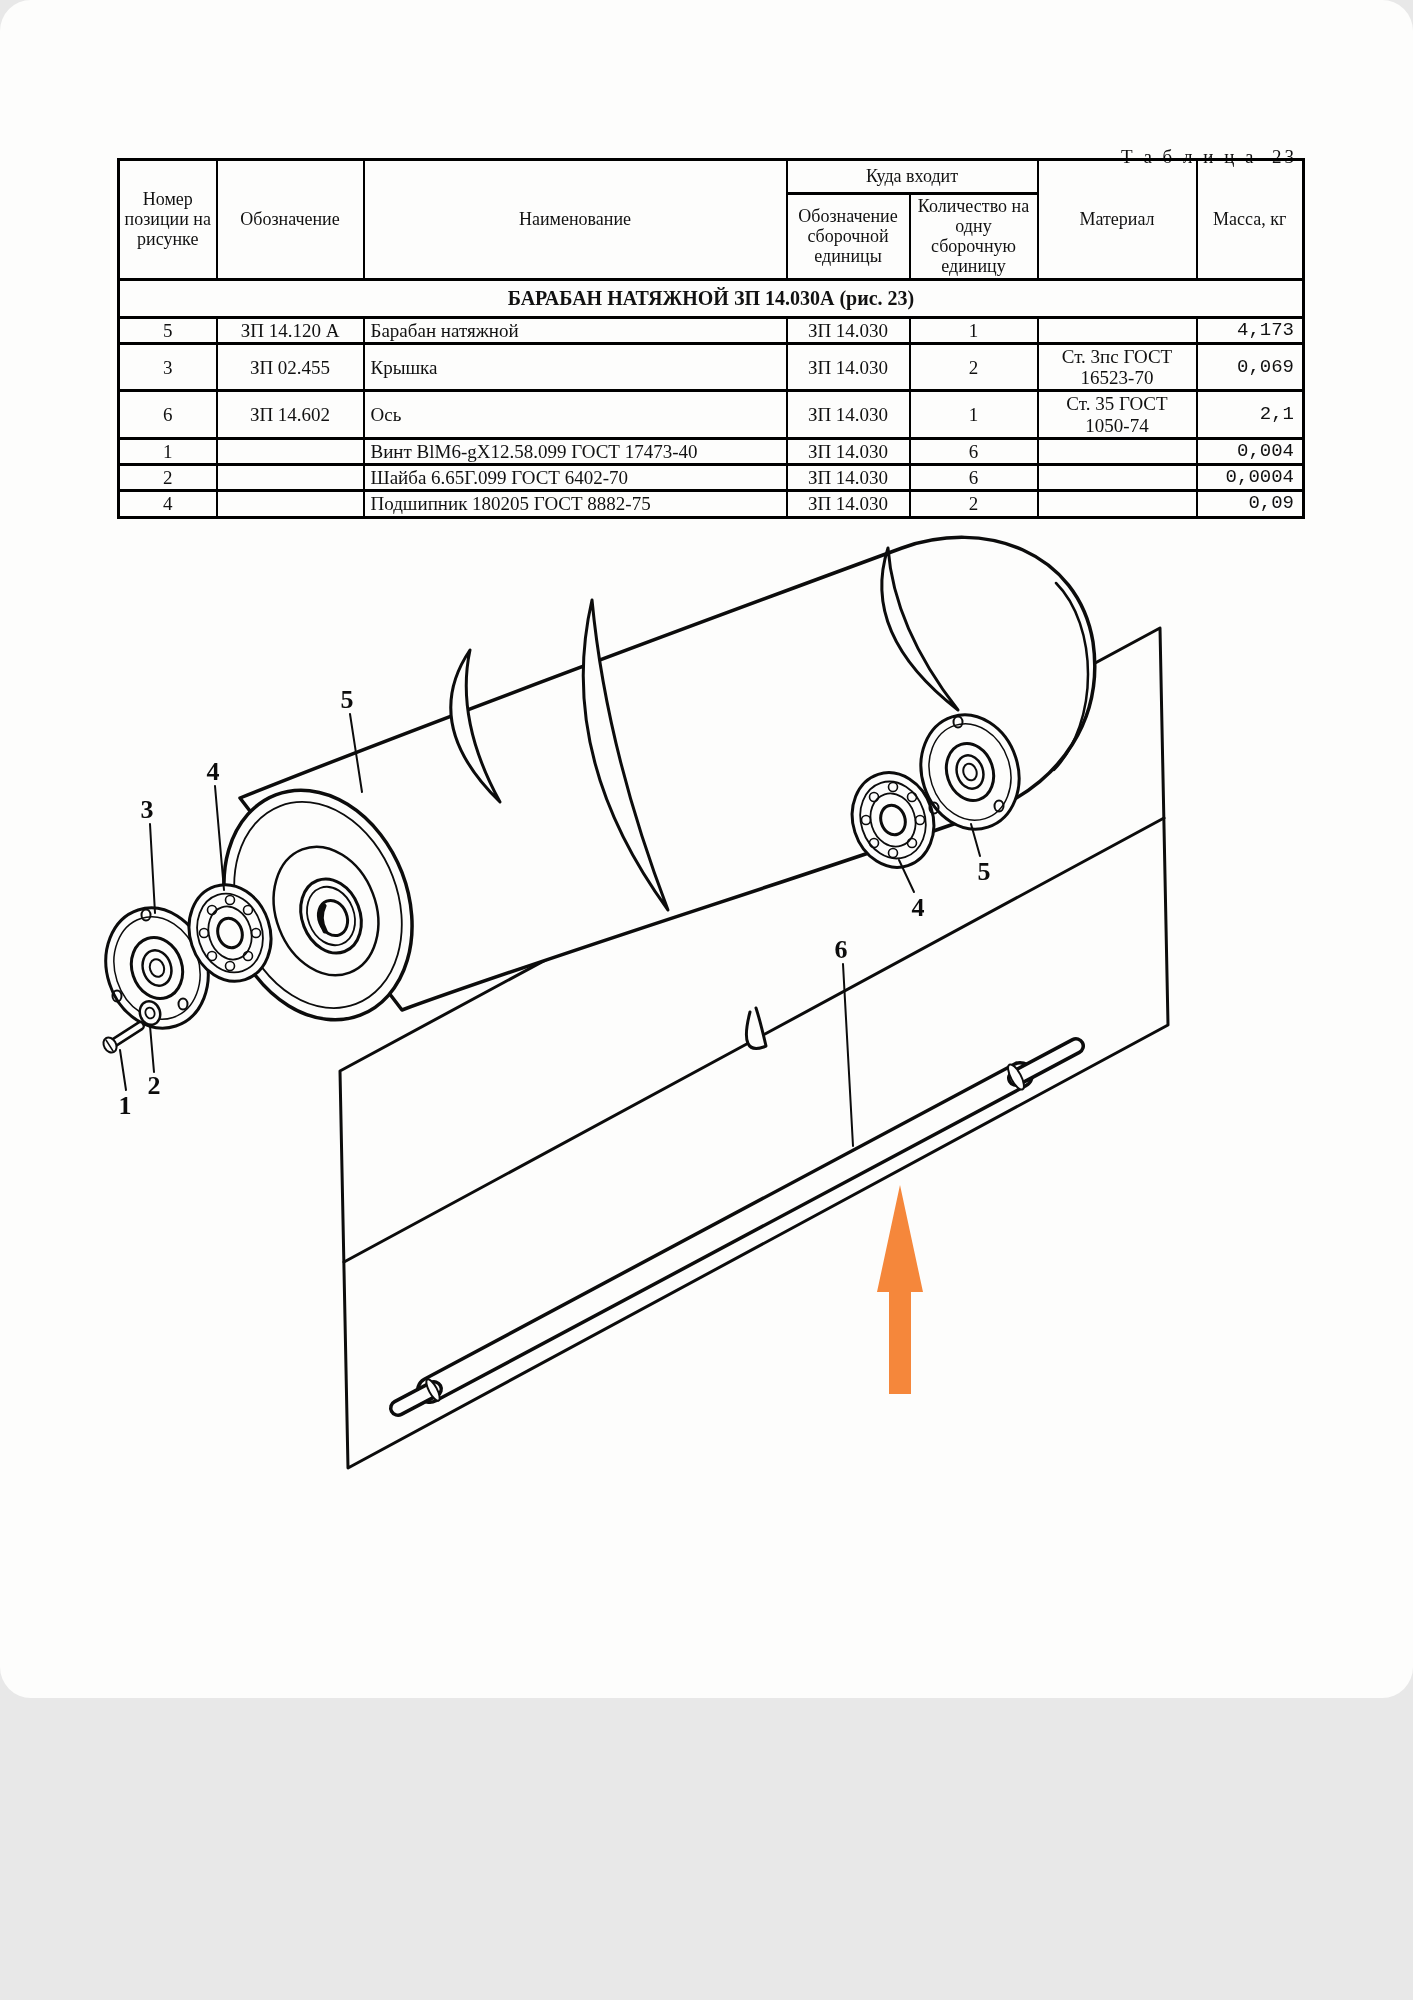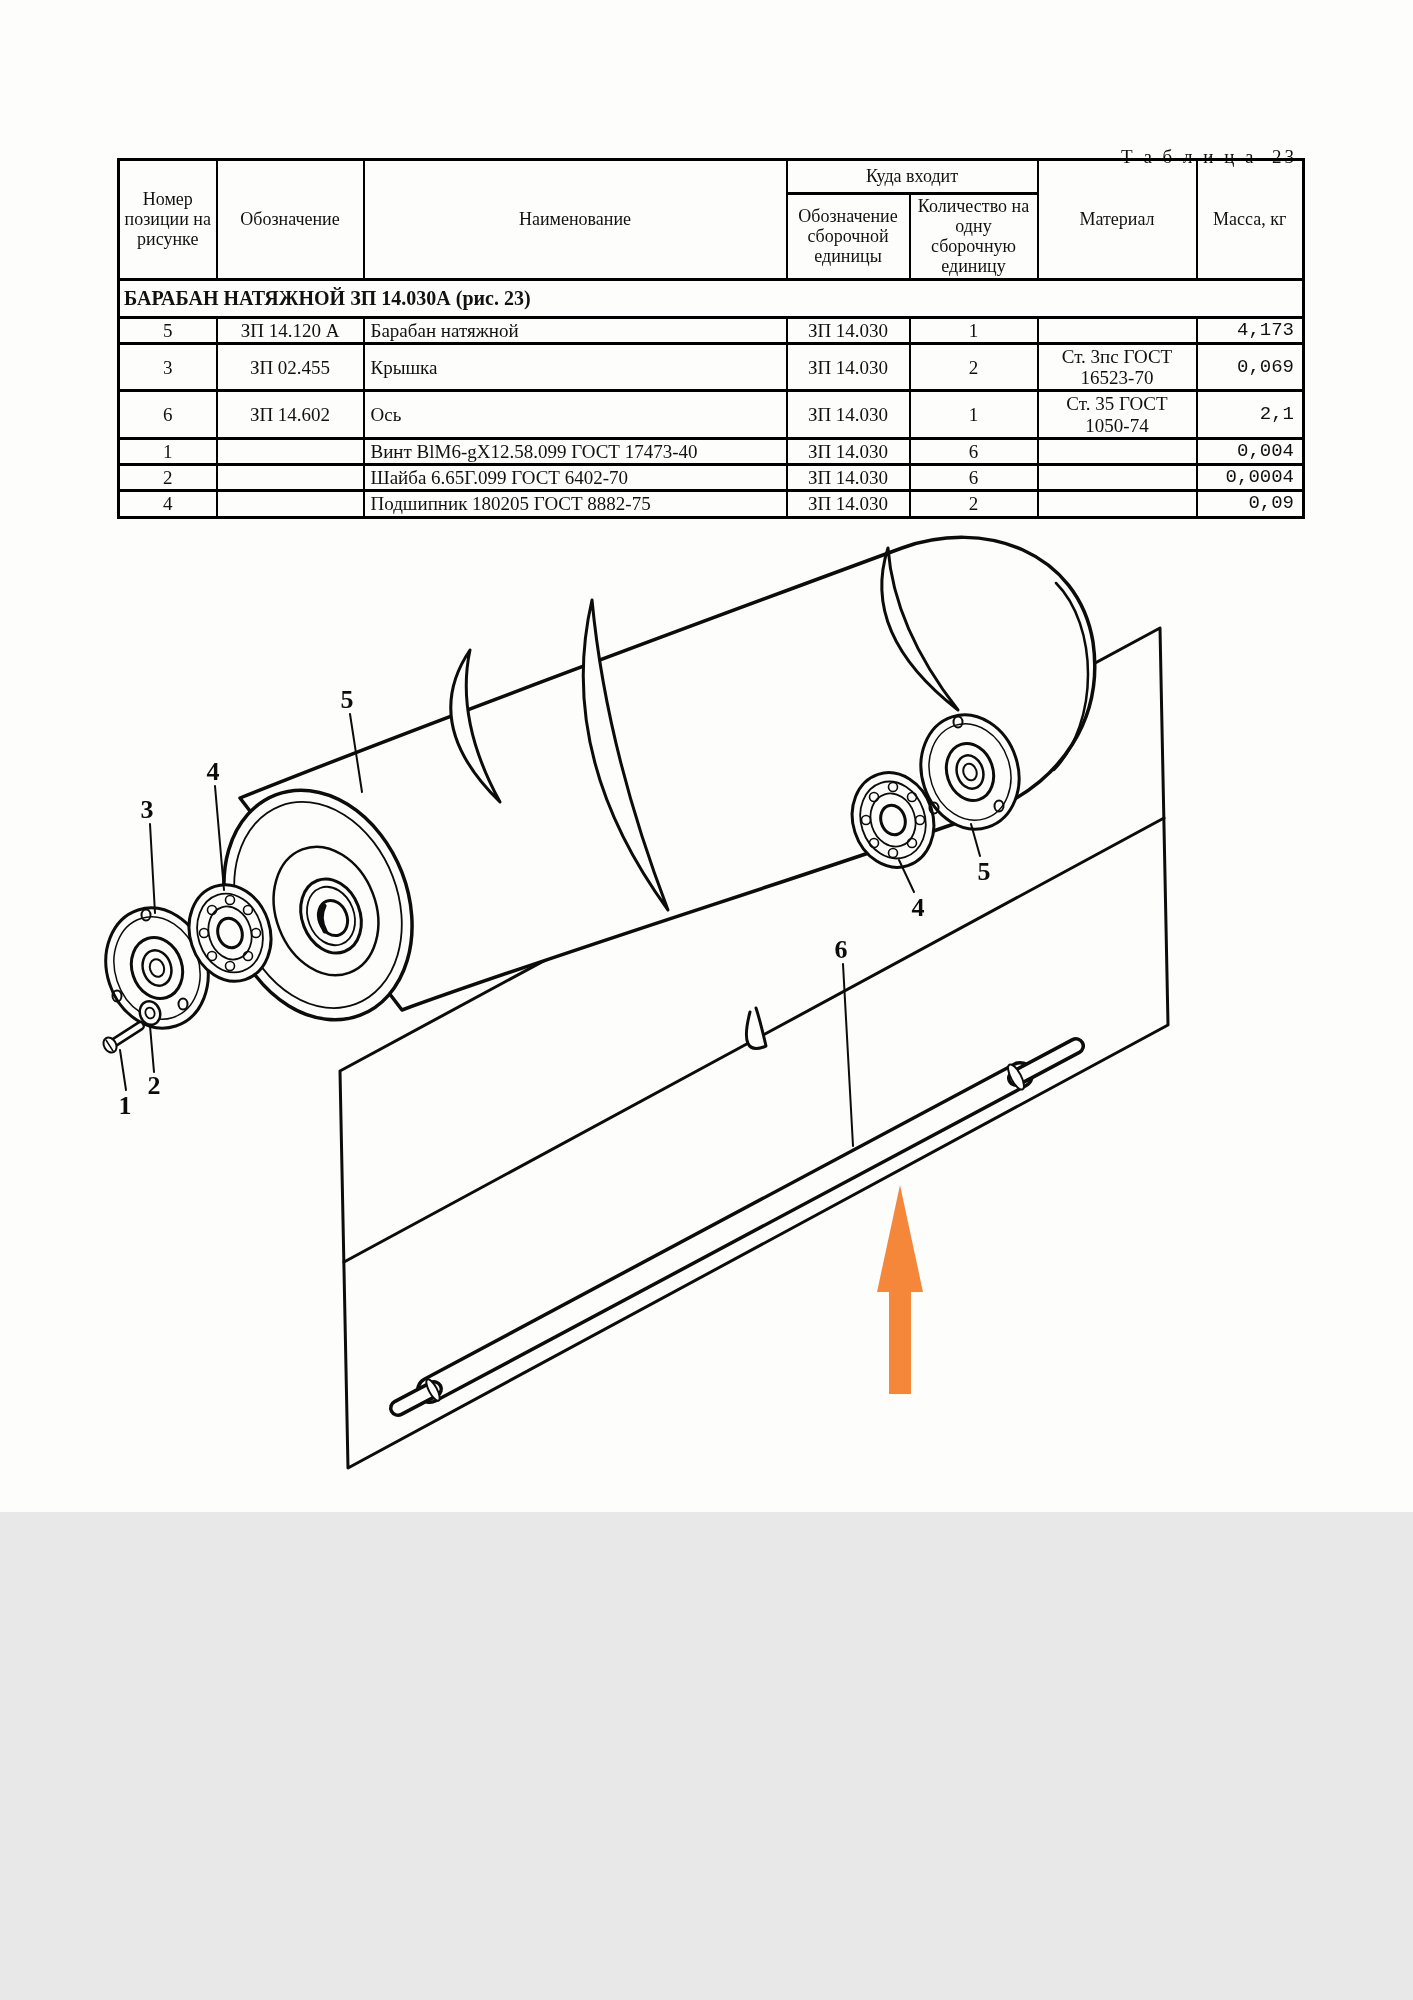--- a/index.html
+++ b/index.html
@@ -1,18 +1,18 @@
 <!DOCTYPE html>
 <html><head>
 <meta charset="utf-8">
 <style>
   html,body{margin:0;padding:0;background:#e8e8e8;}
   #page{
-    position:relative;width:1413px;height:1512px;background:#fdfdfc;
-    font-family:"Liberation Serif",serif;color:#111;overflow:hidden;
+    position:relative;width:1413px;height:1698px;background:#fdfdfc;
+    font-family:"Liberation Serif",serif;color:#111;overflow:hidden;border-radius:31px;
   }
   
   #table-label{
     position:absolute;top:146px;right:116px;font-size:19px;letter-spacing:3px;
     white-space:pre;
   }
   
   #parts-table{
     position:absolute;left:117px;top:158px;width:1185px;
     border-collapse:collapse;table-layout:fixed;
@@ -21,21 +21,21 @@
   #parts-table th,#parts-table td{
     border:2px solid #000;border-top-width:3px;border-bottom-width:3px;
     padding:1px 4px;vertical-align:middle;font-size:18px;line-height:1.12;
     overflow:hidden;
   }
   #parts-table thead th{font-weight:normal;text-align:center;}
   #parts-table td{font-size:19px;}
   .c{text-align:center;}
   .l{text-align:left;padding-left:6px !important;}
   .r{text-align:right;padding-right:8px !important;font-family:Liberation Mono, monospace;}
-  tr.section td{font-weight:bold;text-align:left;font-size:20px !important;}
+  tr.section td{font-weight:bold;text-align:center;font-size:20px !important;}
   
   #figure-svg{position:absolute;left:0;top:0;}
   #figure-svg text{font:bold 26px "Liberation Serif",serif;fill:#0c0c0c;}
   #figure-caption{
     position:absolute;top:1505px;left:0;width:1413px;text-align:center;
     font-size:20px;white-space:pre;
   }
   
   #page-number{position:absolute;left:132px;top:1866px;font-size:31px;font-weight:bold;}
   #bottom-edge{position:absolute;left:112px;top:1991px;width:1195px;height:9px;background:#141414;}

